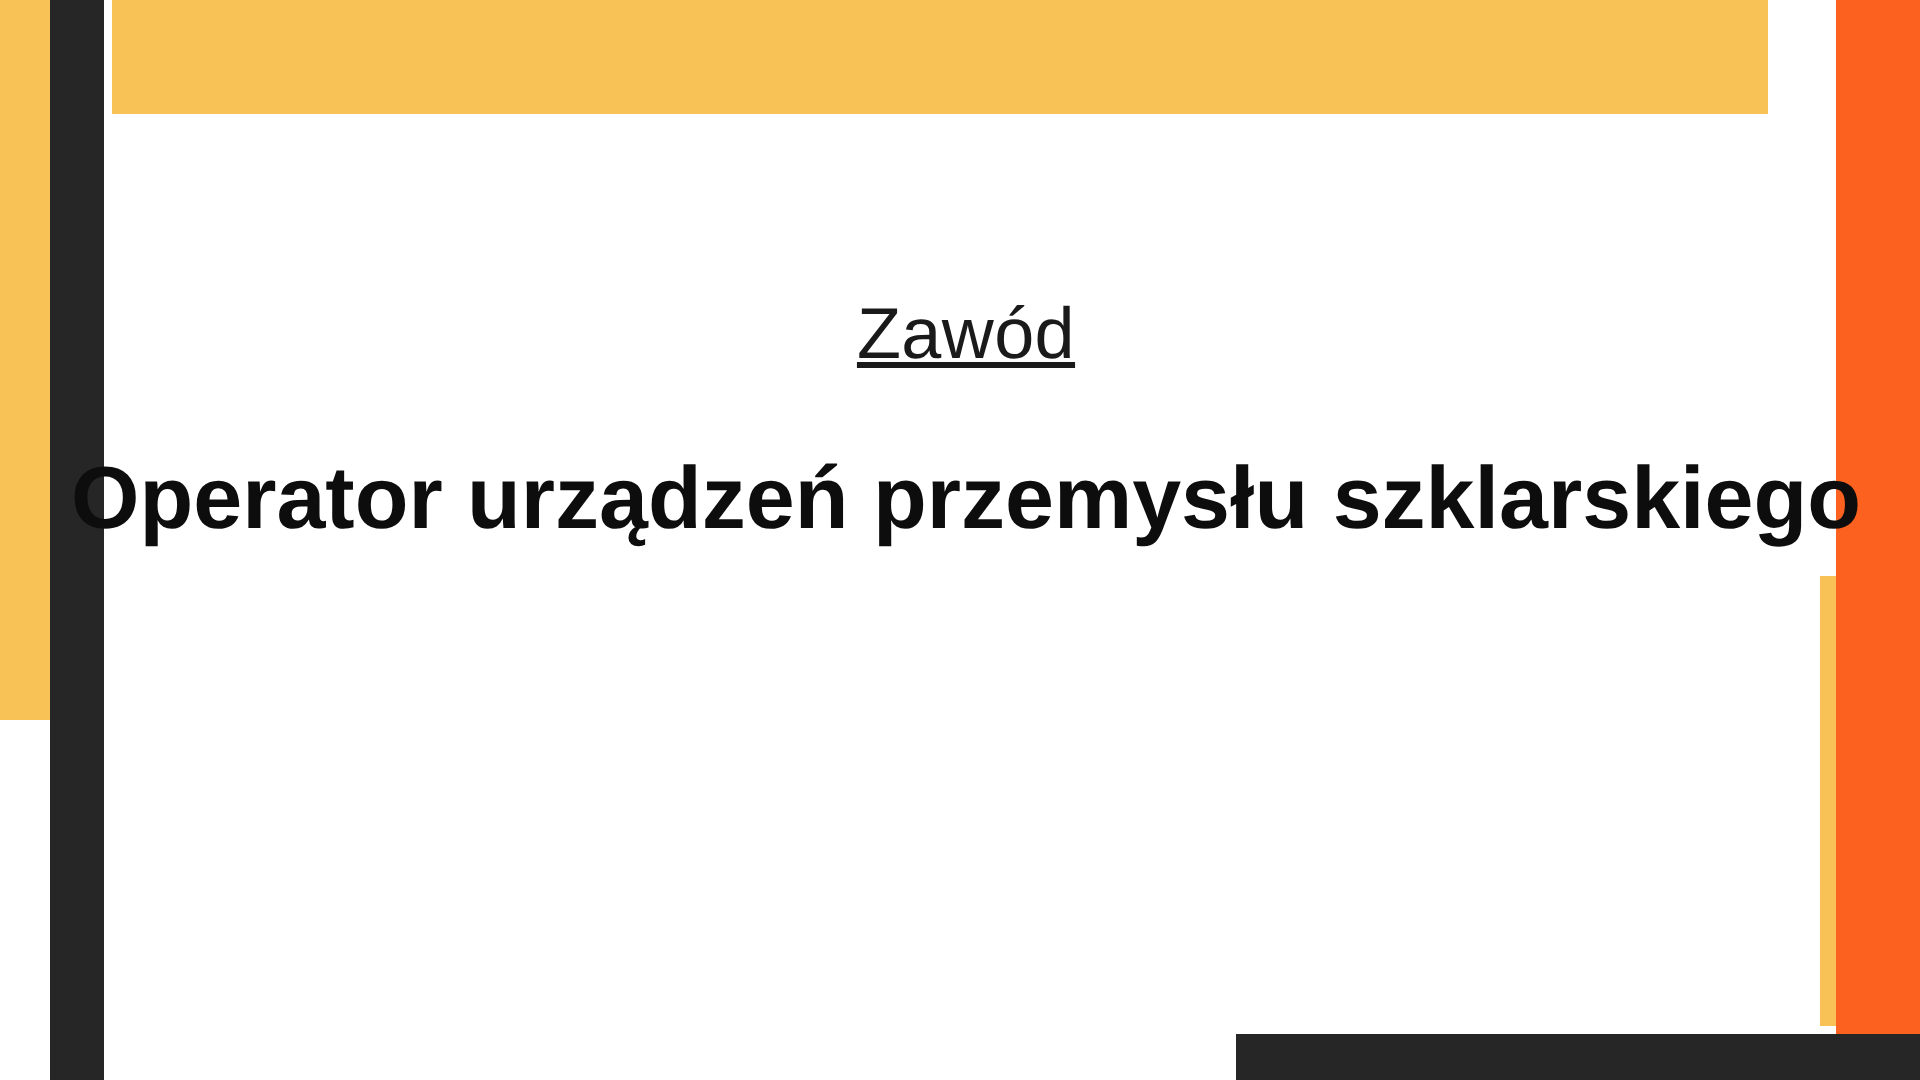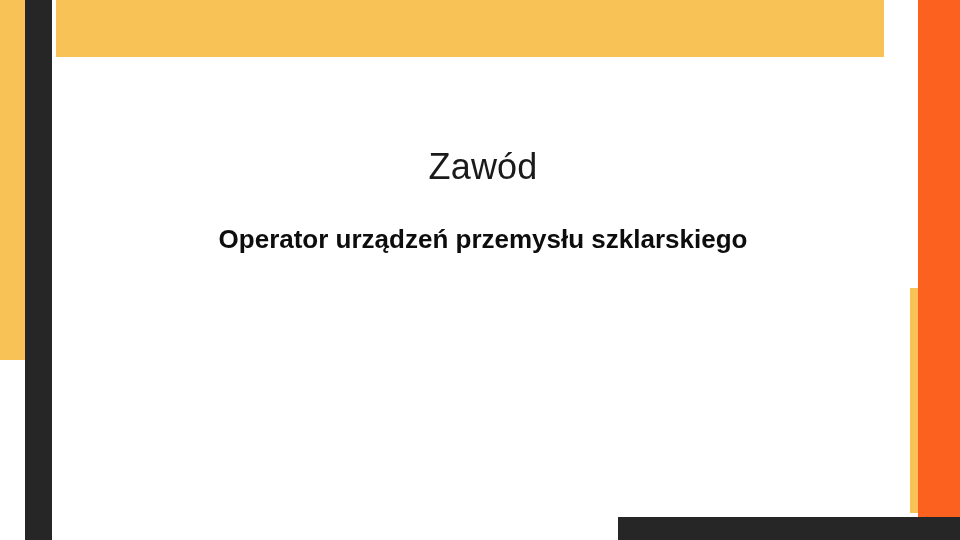--- a/index.html
+++ b/index.html
@@ -93,24 +93,25 @@
   }
 
   .eyebrow {
     font-size: 36px;
     font-weight: 400;
     color: #1a1a1a;
     line-height: 1.1;
     letter-spacing: 0.2px;
     text-align: center;
     margin: 0;
+    text-decoration: underline;
   }
 
   .title {
-    font-size: 26px;
+    font-size: 44px;
     font-weight: 700;
     color: #0d0d0d;
     line-height: 1.15;
     text-align: center;
     margin: 0;
     padding-top: 38px;
     white-space: nowrap;
   }
 
   .subtitle {

